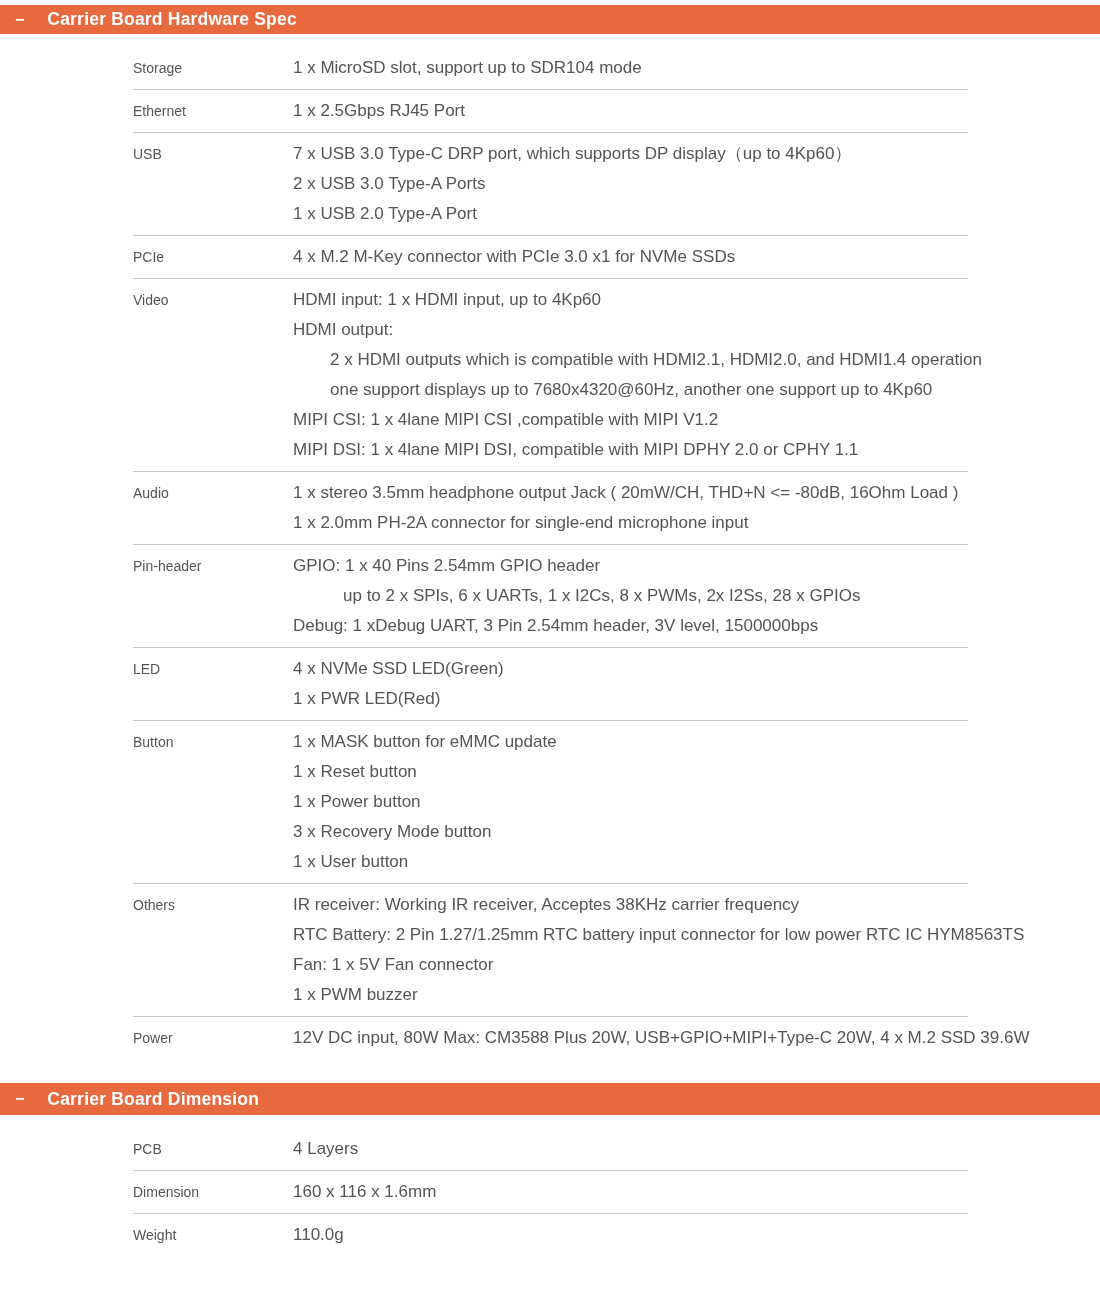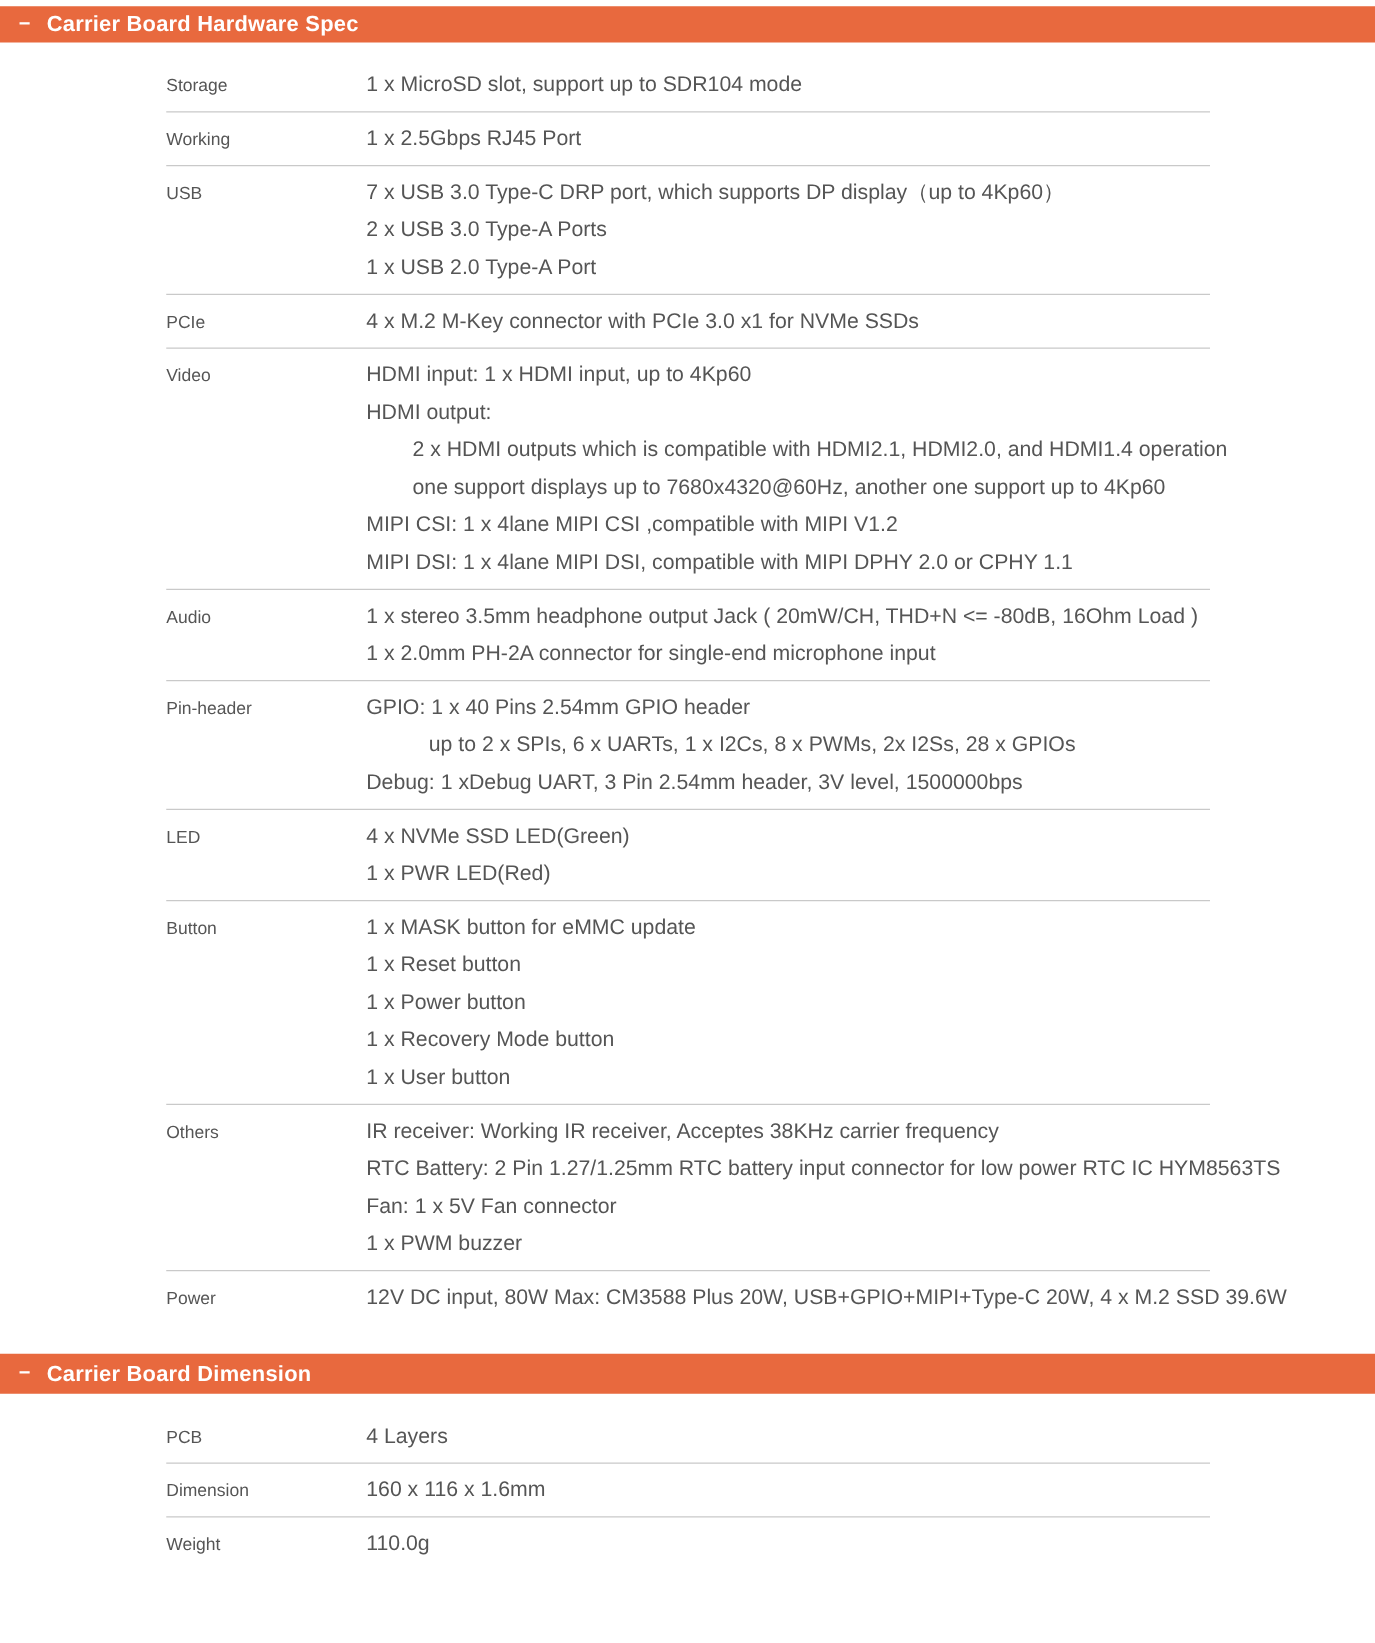--- a/index.html
+++ b/index.html
@@ -36,21 +36,21 @@
     font-size:16px;
     margin-left:15px;
     cursor:pointer;
     line-height:1;
     user-select:none;
   }
   .section-title{
     color:var(--header-text);
     font-weight:bold;
     font-size:17.5px;
-    margin-left:13px;
+    margin-left:23px;
     letter-spacing:0.2px;
   }
   .spec-table{
     margin:13px 0 0 133px;
     width:835px;
   }
   .spec-row{
     display:flex;
     padding:6px 0;
     border-bottom:1px solid var(--divider);
@@ -87,21 +87,21 @@
   </header>
 
   <div class="spec-table" id="table-0">
       <div class="spec-row">
         <div class="spec-label">Storage</div>
         <div class="spec-value">
           <div class="spec-line indent-0">1 x MicroSD slot, support up to SDR104 mode</div>
         </div>
       </div>
       <div class="spec-row">
-        <div class="spec-label">Working</div>
+        <div class="spec-label">Ethernet</div>
         <div class="spec-value">
           <div class="spec-line indent-0">1 x 2.5Gbps RJ45 Port</div>
         </div>
       </div>
       <div class="spec-row">
         <div class="spec-label">USB</div>
         <div class="spec-value">
           <div class="spec-line indent-0">7 x USB 3.0 Type-C DRP port, which supports DP display（up to 4Kp60）</div>
           <div class="spec-line indent-0">2 x USB 3.0 Type-A Ports</div>
           <div class="spec-line indent-0">1 x USB 2.0 Type-A Port</div>
@@ -145,21 +145,21 @@
           <div class="spec-line indent-0">4 x NVMe SSD LED(Green)</div>
           <div class="spec-line indent-0">1 x PWR LED(Red)</div>
         </div>
       </div>
       <div class="spec-row">
         <div class="spec-label">Button</div>
         <div class="spec-value">
           <div class="spec-line indent-0">1 x MASK button for eMMC update</div>
           <div class="spec-line indent-0">1 x Reset button</div>
           <div class="spec-line indent-0">1 x Power button</div>
-          <div class="spec-line indent-0">1 x Recovery Mode button</div>
+          <div class="spec-line indent-0">3 x Recovery Mode button</div>
           <div class="spec-line indent-0">1 x User button</div>
         </div>
       </div>
       <div class="spec-row">
         <div class="spec-label">Others</div>
         <div class="spec-value">
           <div class="spec-line indent-0">IR receiver: Working IR receiver, Acceptes 38KHz carrier frequency</div>
           <div class="spec-line indent-0">RTC Battery: 2 Pin 1.27/1.25mm RTC battery input connector for low power RTC IC HYM8563TS</div>
           <div class="spec-line indent-0">Fan: 1 x 5V Fan connector</div>
           <div class="spec-line indent-0">1 x PWM buzzer</div>

